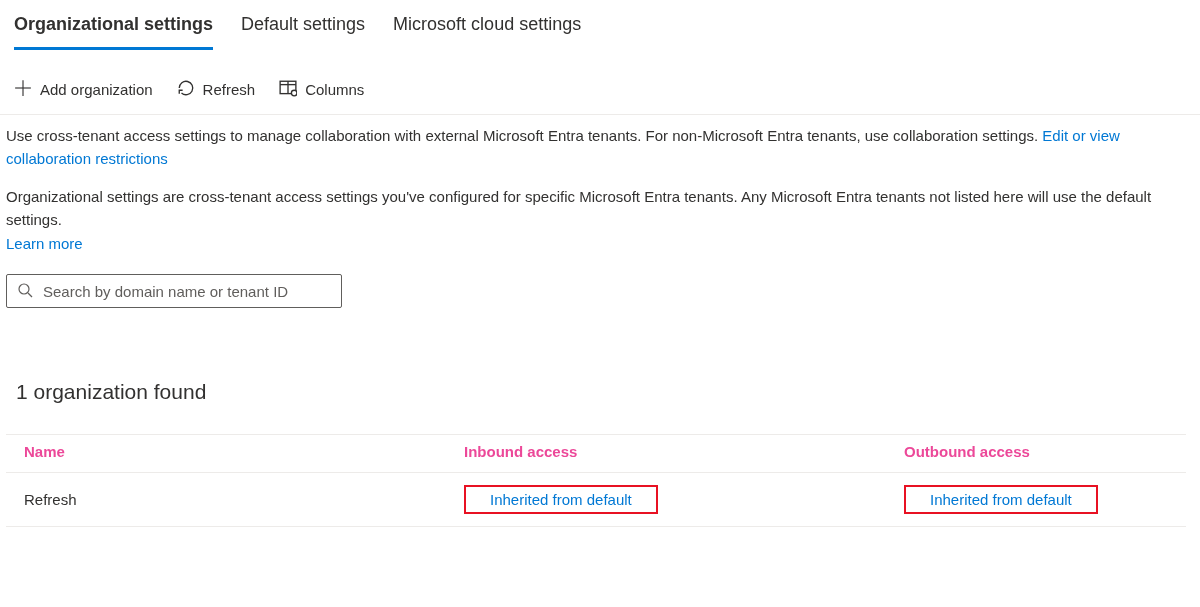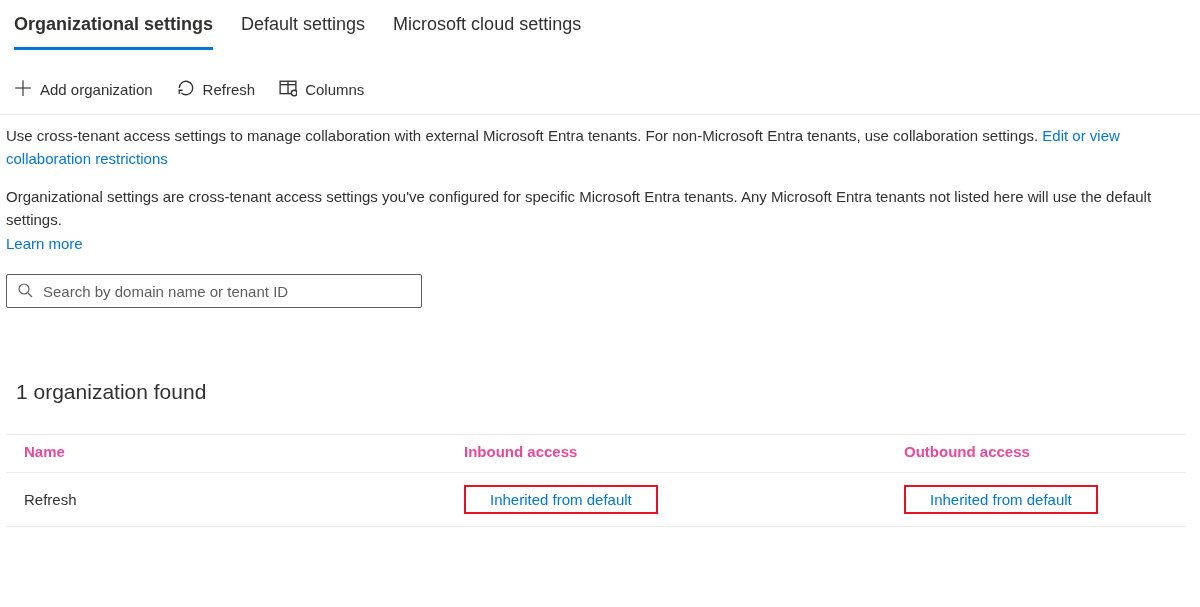--- a/index.html
+++ b/index.html
@@ -76,21 +76,21 @@
       cursor: pointer;
       font-size: 15px;
     }
     .search-wrap {
       margin-top: 22px;
       margin-bottom: 4px;
     }
     .search-box {
       display: flex;
       align-items: center;
-      width: 416px;
+      width: 336px;
       height: 34px;
       border: 1px solid #605e5c;
       border-radius: 2px;
       padding: 0 10px;
       gap: 10px;
     }
     .search-box svg {
       width: 16px;
       height: 16px;
       color: #605e5c;

